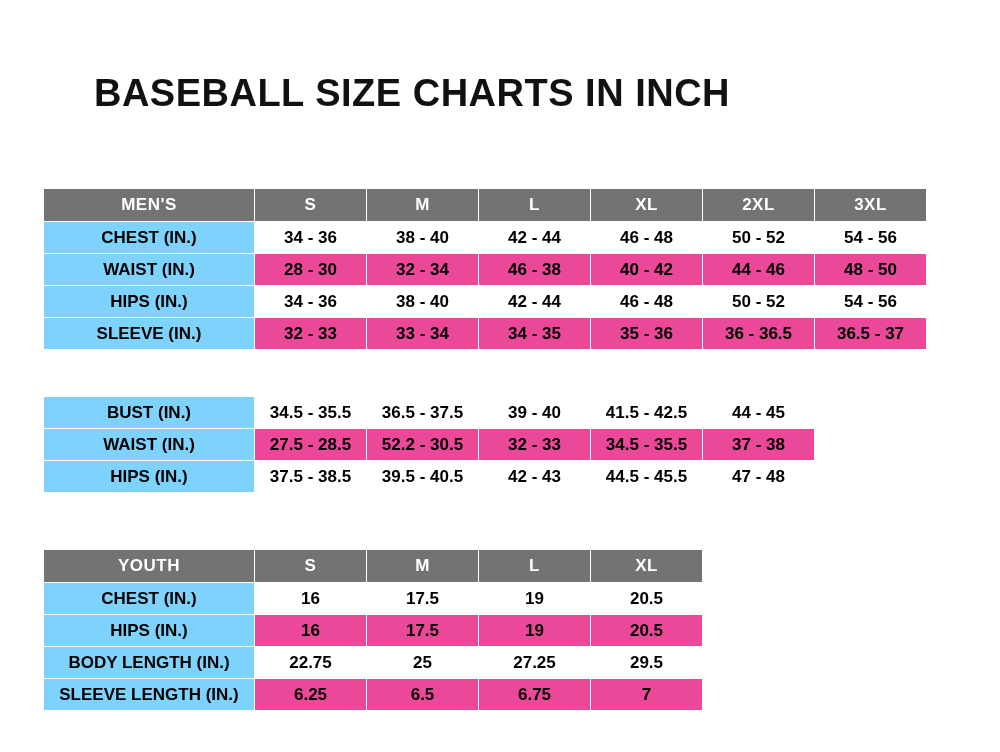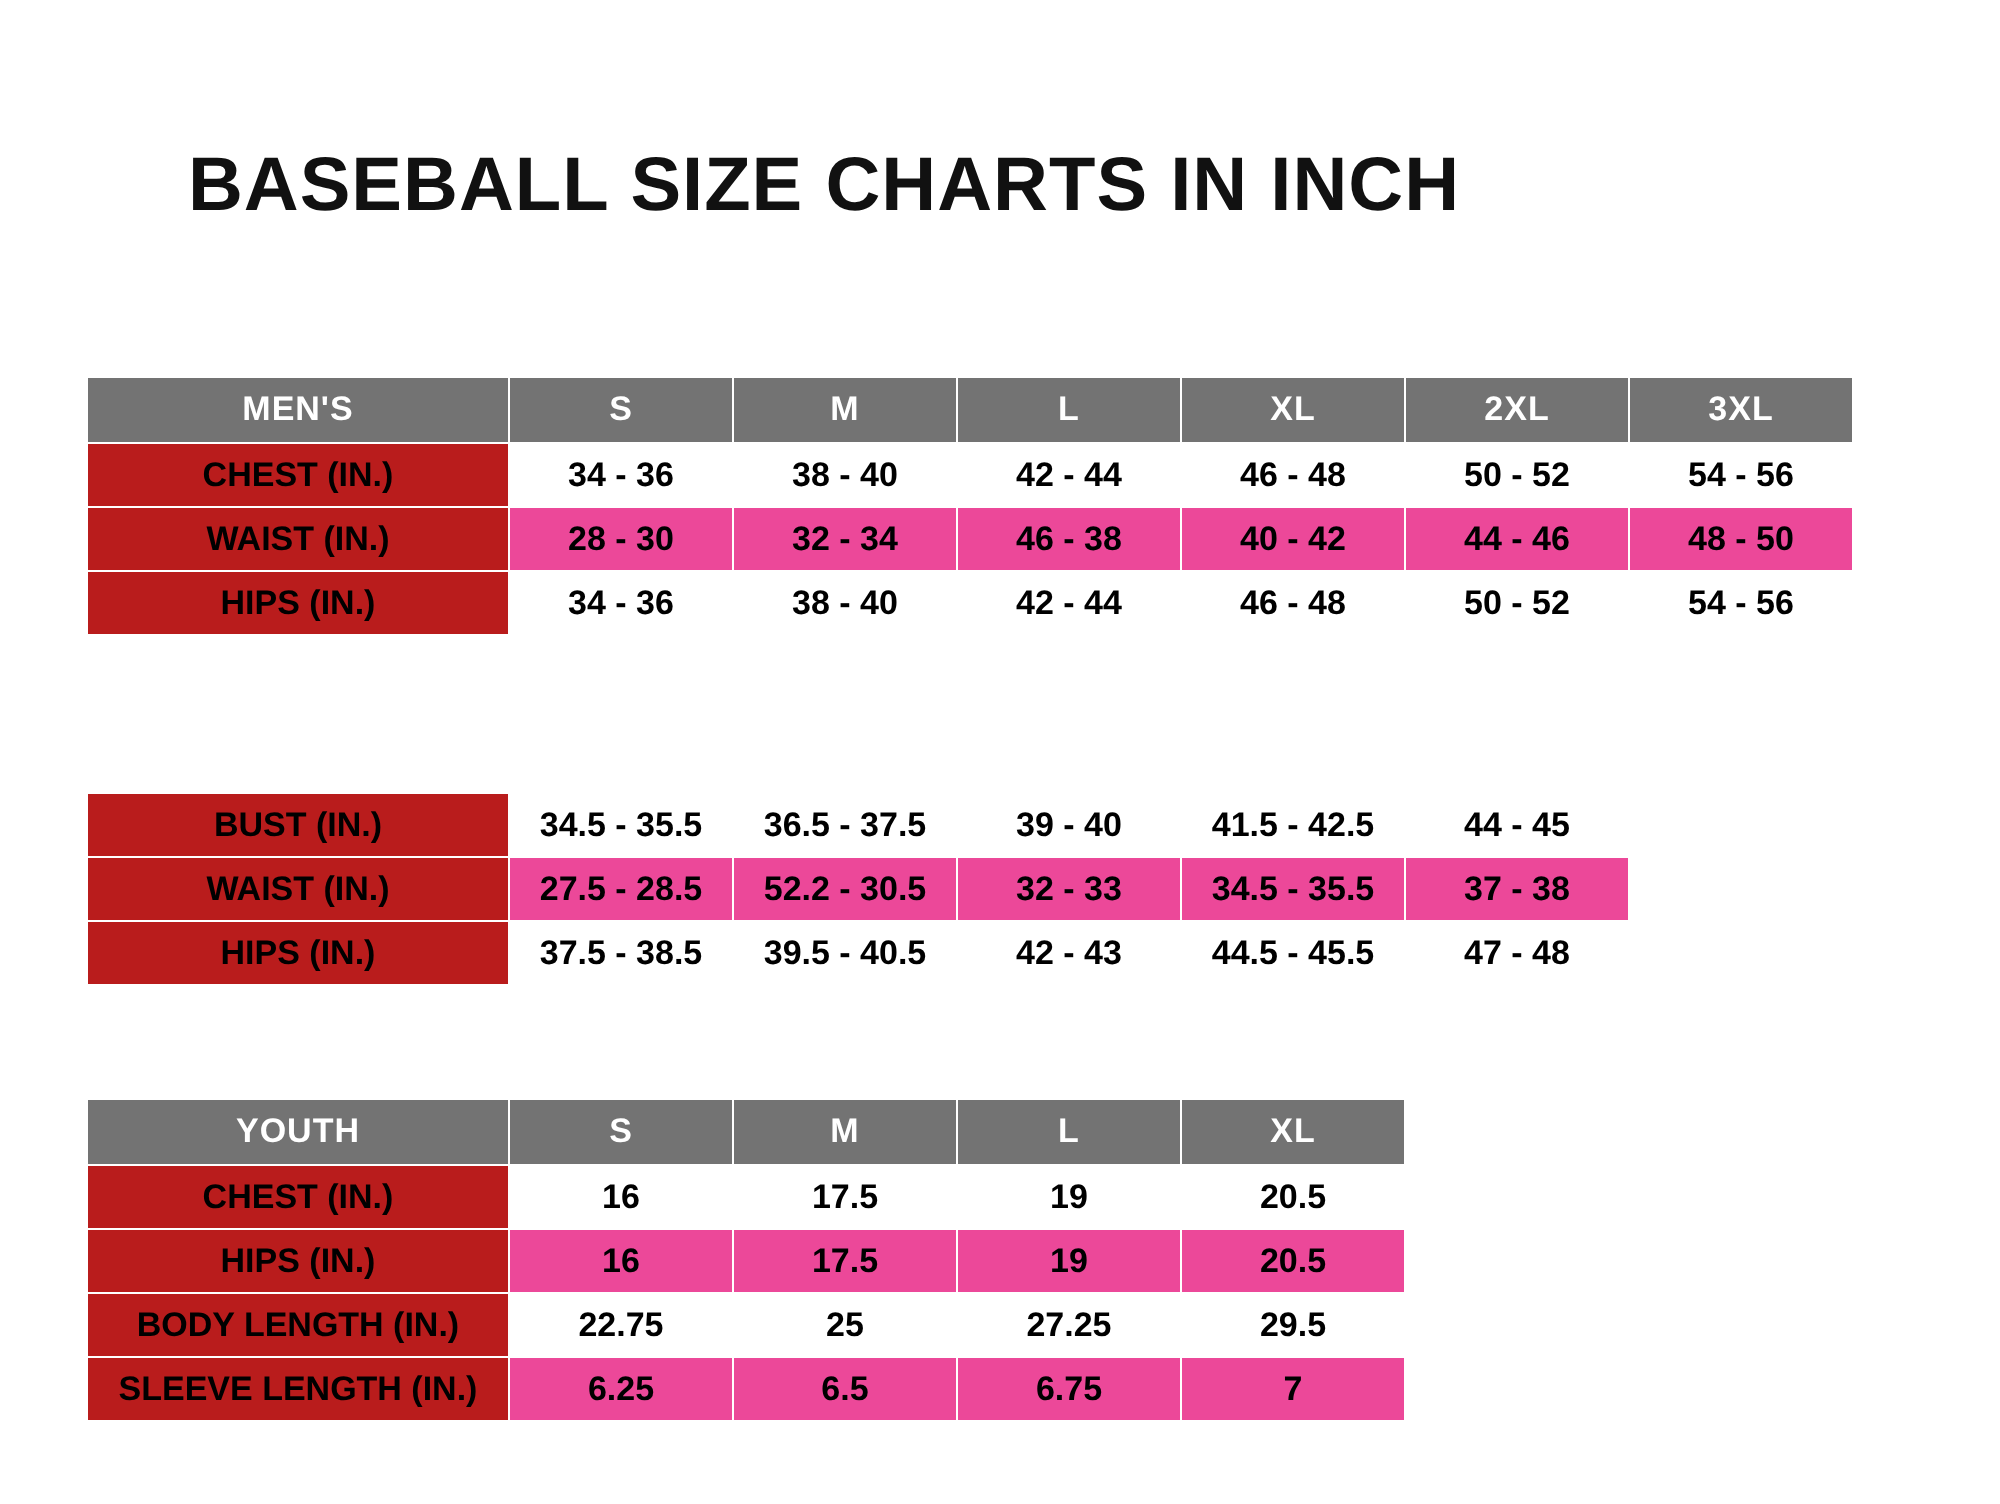--- a/index.html
+++ b/index.html
@@ -53,24 +53,24 @@
     color: #ffffff;
     font-size: 17px;
     letter-spacing: 0.5px;
     height: 32px;
     line-height: 32px;
   }
   .row-alt td {
     background: #ec4899;
   }
   .label-cell {
-    background: #b91c1c;
+    background: #7dd3fc;
   }
   .row-alt .label-cell {
-    background: #b91c1c;
+    background: #7dd3fc;
   }
   
   #table-mens {
     top: 188px;
     left: 43px;
   }
   #table-mens .c-label { width: 211px; }
   #table-mens .c-size  { width: 112px; }
   
   #table-womens {
@@ -134,20 +134,29 @@
       </tr>
       <tr>
         <td class="label-cell">HIPS (IN.)</td>
         <td>34 - 36</td>
         <td>38 - 40</td>
         <td>42 - 44</td>
         <td>46 - 48</td>
         <td>50 - 52</td>
         <td>54 - 56</td>
       </tr>
+      <tr class="row-alt">
+        <td class="label-cell">SLEEVE (IN.)</td>
+        <td>32 - 33</td>
+        <td>33 - 34</td>
+        <td>34 - 35</td>
+        <td>35 - 36</td>
+        <td>36 - 36.5</td>
+        <td>36.5 - 37</td>
+      </tr>
     </tbody>
   </table>
 
   <table id="table-womens">
     <colgroup>
       <col class="c-label">
         <col class="c-size">
         <col class="c-size">
         <col class="c-size">
         <col class="c-size">

